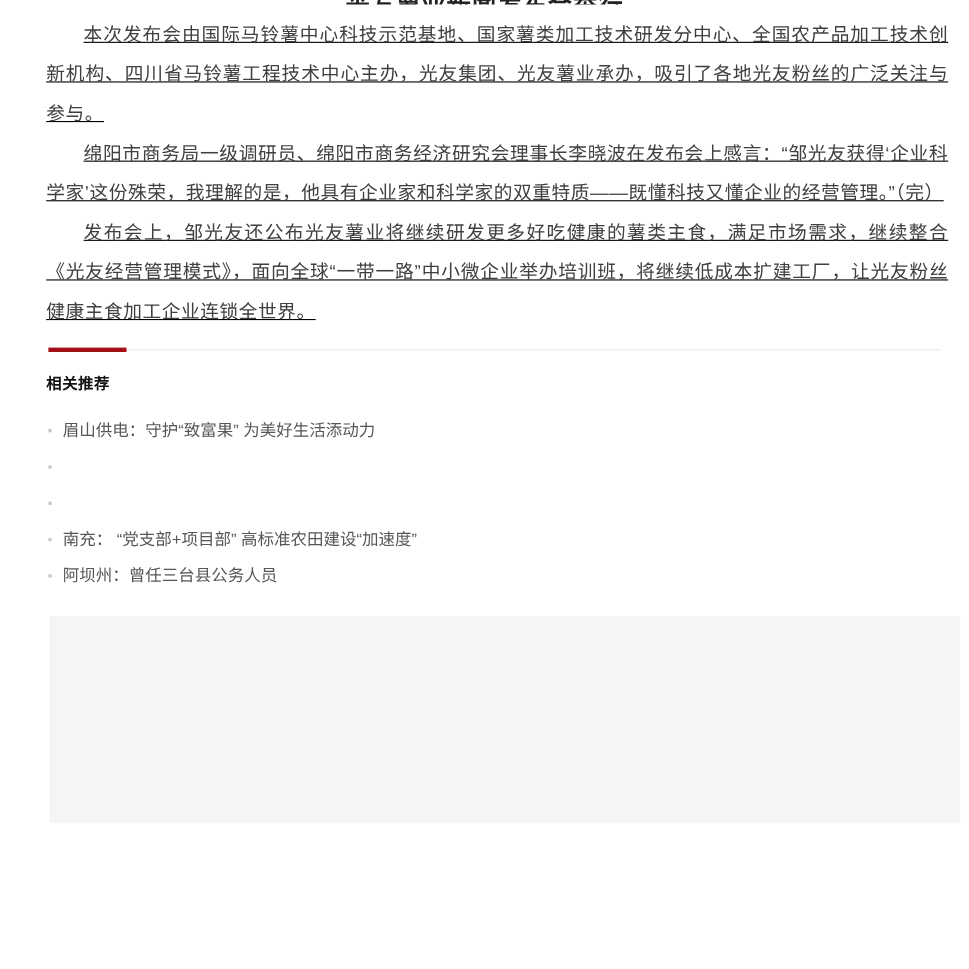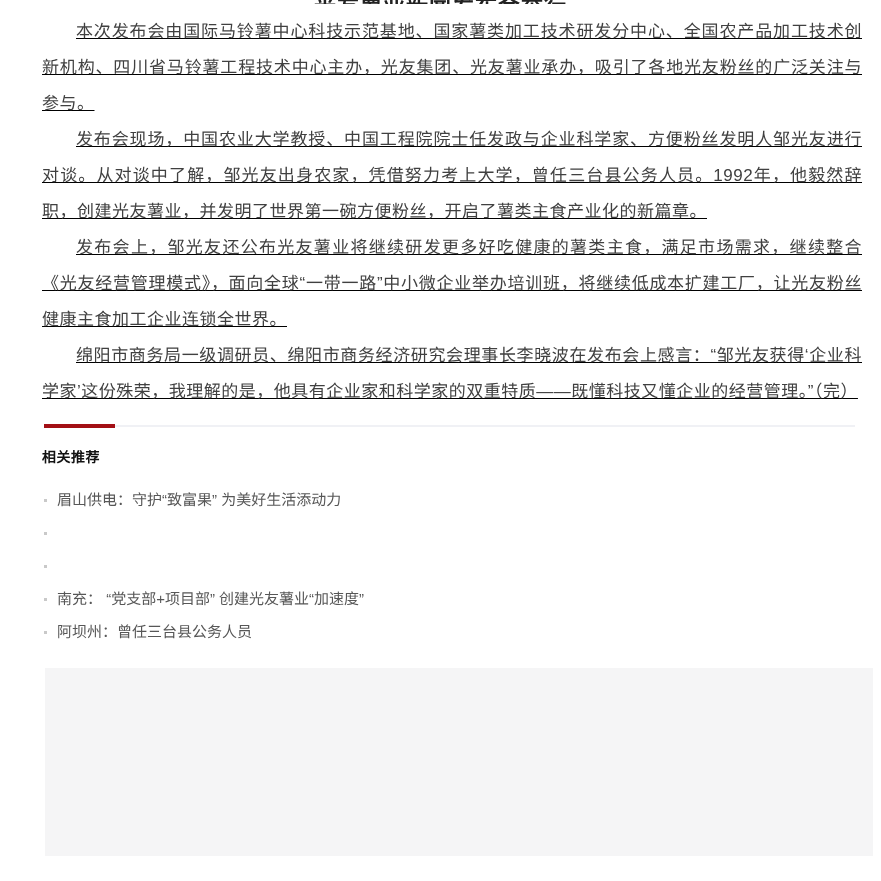--- a/index.html
+++ b/index.html
@@ -76,44 +76,43 @@
 </style>
 </head>
 <body>
 
 <div class="clipped-title-wrap">
   <span class="clipped-title">光友薯业新闻发布会举行</span>
 </div>
 
 <div class="article-body">
   <p>本次发布会由国际马铃薯中心科技示范基地、国家薯类加工技术研发分中心、全国农产品加工技术创新机构、四川省马铃薯工程技术中心主办，光友集团、光友薯业承办，吸引了各地光友粉丝的广泛关注与参与。</p>
-  <p>发布会现场，中国农业大学教授、中国工程院院士任发政与企业科学家、方便粉丝发明人邹光友进行对谈。从对谈中了解，邹光友出身农家，凭借努力考上大学，曾任三台县公务人员。1992年，他毅然辞职，创建光友薯业，并发明了世界第一碗方便粉丝，开启了薯类主食产业化的新篇章。</p>
+  <p>绵阳市商务局一级调研员、绵阳市商务经济研究会理事长李晓波在发布会上感言：“邹光友获得‘企业科学家’这份殊荣，我理解的是，他具有企业家和科学家的双重特质——既懂科技又懂企业的经营管理。”（完）</p>
   <p>发布会上，邹光友还公布光友薯业将继续研发更多好吃健康的薯类主食，满足市场需求，继续整合《光友经营管理模式》，面向全球“一带一路”中小微企业举办培训班，将继续低成本扩建工厂，让光友粉丝健康主食加工企业连锁全世界。</p>
-  <p>绵阳市商务局一级调研员、绵阳市商务经济研究会理事长李晓波在发布会上感言：“邹光友获得‘企业科学家’这份殊荣，我理解的是，他具有企业家和科学家的双重特质——既懂科技又懂企业的经营管理。”（完）</p>
 </div>
 
 <div class="divider">
   <div class="gray-line"></div>
   <div class="red-accent"></div>
 </div>
 
 <div class="related">
   <h2>相关推荐</h2>
   <ul>
     <li>
       <span class="sq-bullet"></span><span>眉山供电：守护“致富果” 为美好生活添动力</span>
     </li>
     <li>
       <span class="sq-bullet"></span>
     </li>
     <li>
       <span class="sq-bullet"></span>
     </li>
     <li>
-      <span class="sq-bullet"></span><span>南充： “党支部+项目部” 创建光友薯业“加速度”</span>
+      <span class="sq-bullet"></span><span>南充： “党支部+项目部” 高标准农田建设“加速度”</span>
     </li>
     <li>
       <span class="sq-bullet"></span><span>阿坝州：曾任三台县公务人员</span>
     </li>
   </ul>
 </div>
 
 <div class="footer-box">
   
   

